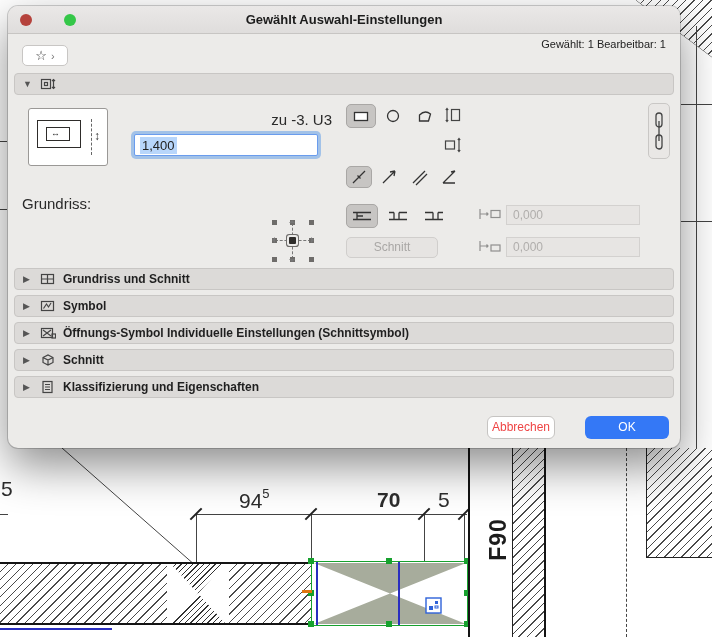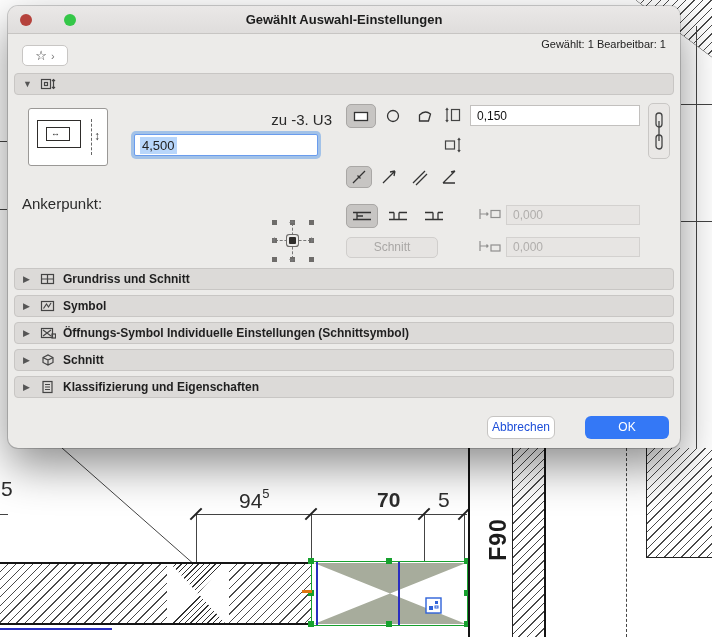--- a/index.html
+++ b/index.html
@@ -64,21 +64,21 @@
 
   .sqbtn { position:absolute; border-radius:5px; display:flex; align-items:center;
     justify-content:center; background:#e9e7e5; border:1px solid #d2d0ce; }
   .sqbtn.sel { background:#c7c5c3; border-color:#a9a7a5; }
   .sqbtn svg { stroke:#333; fill:none; stroke-width:1.3; }
 
   .pushbtn { position:absolute; border-radius:5px; text-align:center; font-size:12px; }
   .btn-mirror { left:338px; top:231px; width:92px; height:21px; line-height:19px;
     background:#e6e4e2; border:1px solid #d0cecc; color:#a9a7a5; }
   .btn-cancel { left:479px; top:410px; width:68px; height:23px; line-height:21px;
-    background:#fff; border:1px solid #c6c4c2; border-radius:6px; color:#1d4ed8; }
+    background:#fff; border:1px solid #c6c4c2; border-radius:6px; color:#ef4444; }
   .btn-ok { left:577px; top:410px; width:84px; height:23px; line-height:23px;
     background:#3478f6; border-radius:6px; color:#fff; }
 
   .rowicon { position:absolute; display:flex; }
   .rowicon svg { stroke:#444; fill:none; stroke-width:1.2; }
 
   .chainbtn { position:absolute; left:640px; top:97px; width:22px; height:56px;
     background:#e9e7e5; border:1px solid #c9c7c5; border-radius:5px;
     display:flex; align-items:center; justify-content:center; }
   .chainbtn svg { stroke:#444; fill:none; stroke-width:1.3; }
@@ -208,24 +208,24 @@
       <div class="r1"></div>
       <div class="r2"></div>
       <span class="ah">↔</span>
       <div class="dl"></div>
       <span class="av">↕</span>
     </div>
 
     <div class="abs smalltext" style="left:220px;top:105px;width:104px;text-align:right;">zu -3. U3</div>
 
     <div class="mainfield">
-      <span class="sel">4,500</span>
-    </div>
-
-    <div class="abs smalltext" style="left:14px;top:189px;">Ankerpunkt:</div>
+      <span class="sel">1,400</span>
+    </div>
+
+    <div class="abs smalltext" style="left:14px;top:189px;">Grundriss:</div>
 
     <div class="anchor">
       <div class="hl"></div>
       <div class="vl"></div>
       <div class="sq" style="left:0;top:0;"></div>
       <div class="sq" style="left:18px;top:0;"></div>
       <div class="sq" style="left:37px;top:0;"></div>
       <div class="sq" style="left:0;top:18px;"></div>
       <div class="sq" style="left:37px;top:18px;"></div>
       <div class="sq" style="left:0;top:37px;"></div>
@@ -253,21 +253,20 @@
           <path d="M3.5 13 L3.5 7 Q9 1.5 14.5 6 L12.5 13 Z"></path>
         </svg>
     </div>
 
     <span class="rowicon" style="left:436px;top:100px;">
       <svg width="18" height="18">
           <path d="M3 2.5 v13 M1.8 4 L3 2.5 l1.2 1.5 M1.8 14 L3 15.5 l1.2 -1.5"></path>
           <rect x="7.5" y="3.5" width="8" height="11"></rect>
         </svg>
     </span>
-    <div class="field" style="left:462px;top:99px;width:170px;">0,150</div>
 
     <span class="rowicon" style="left:436px;top:130px;">
       <svg width="18" height="18">
           <rect x="1.5" y="5" width="9" height="8"></rect>
           <path d="M15 2.5 v13 M13.8 4 L15 2.5 l1.2 1.5 M13.8 14 L15 15.5 l1.2 -1.5"></path>
         </svg>
     </span>
 
     <div class="chainbtn">
       <svg width="14" height="46">

